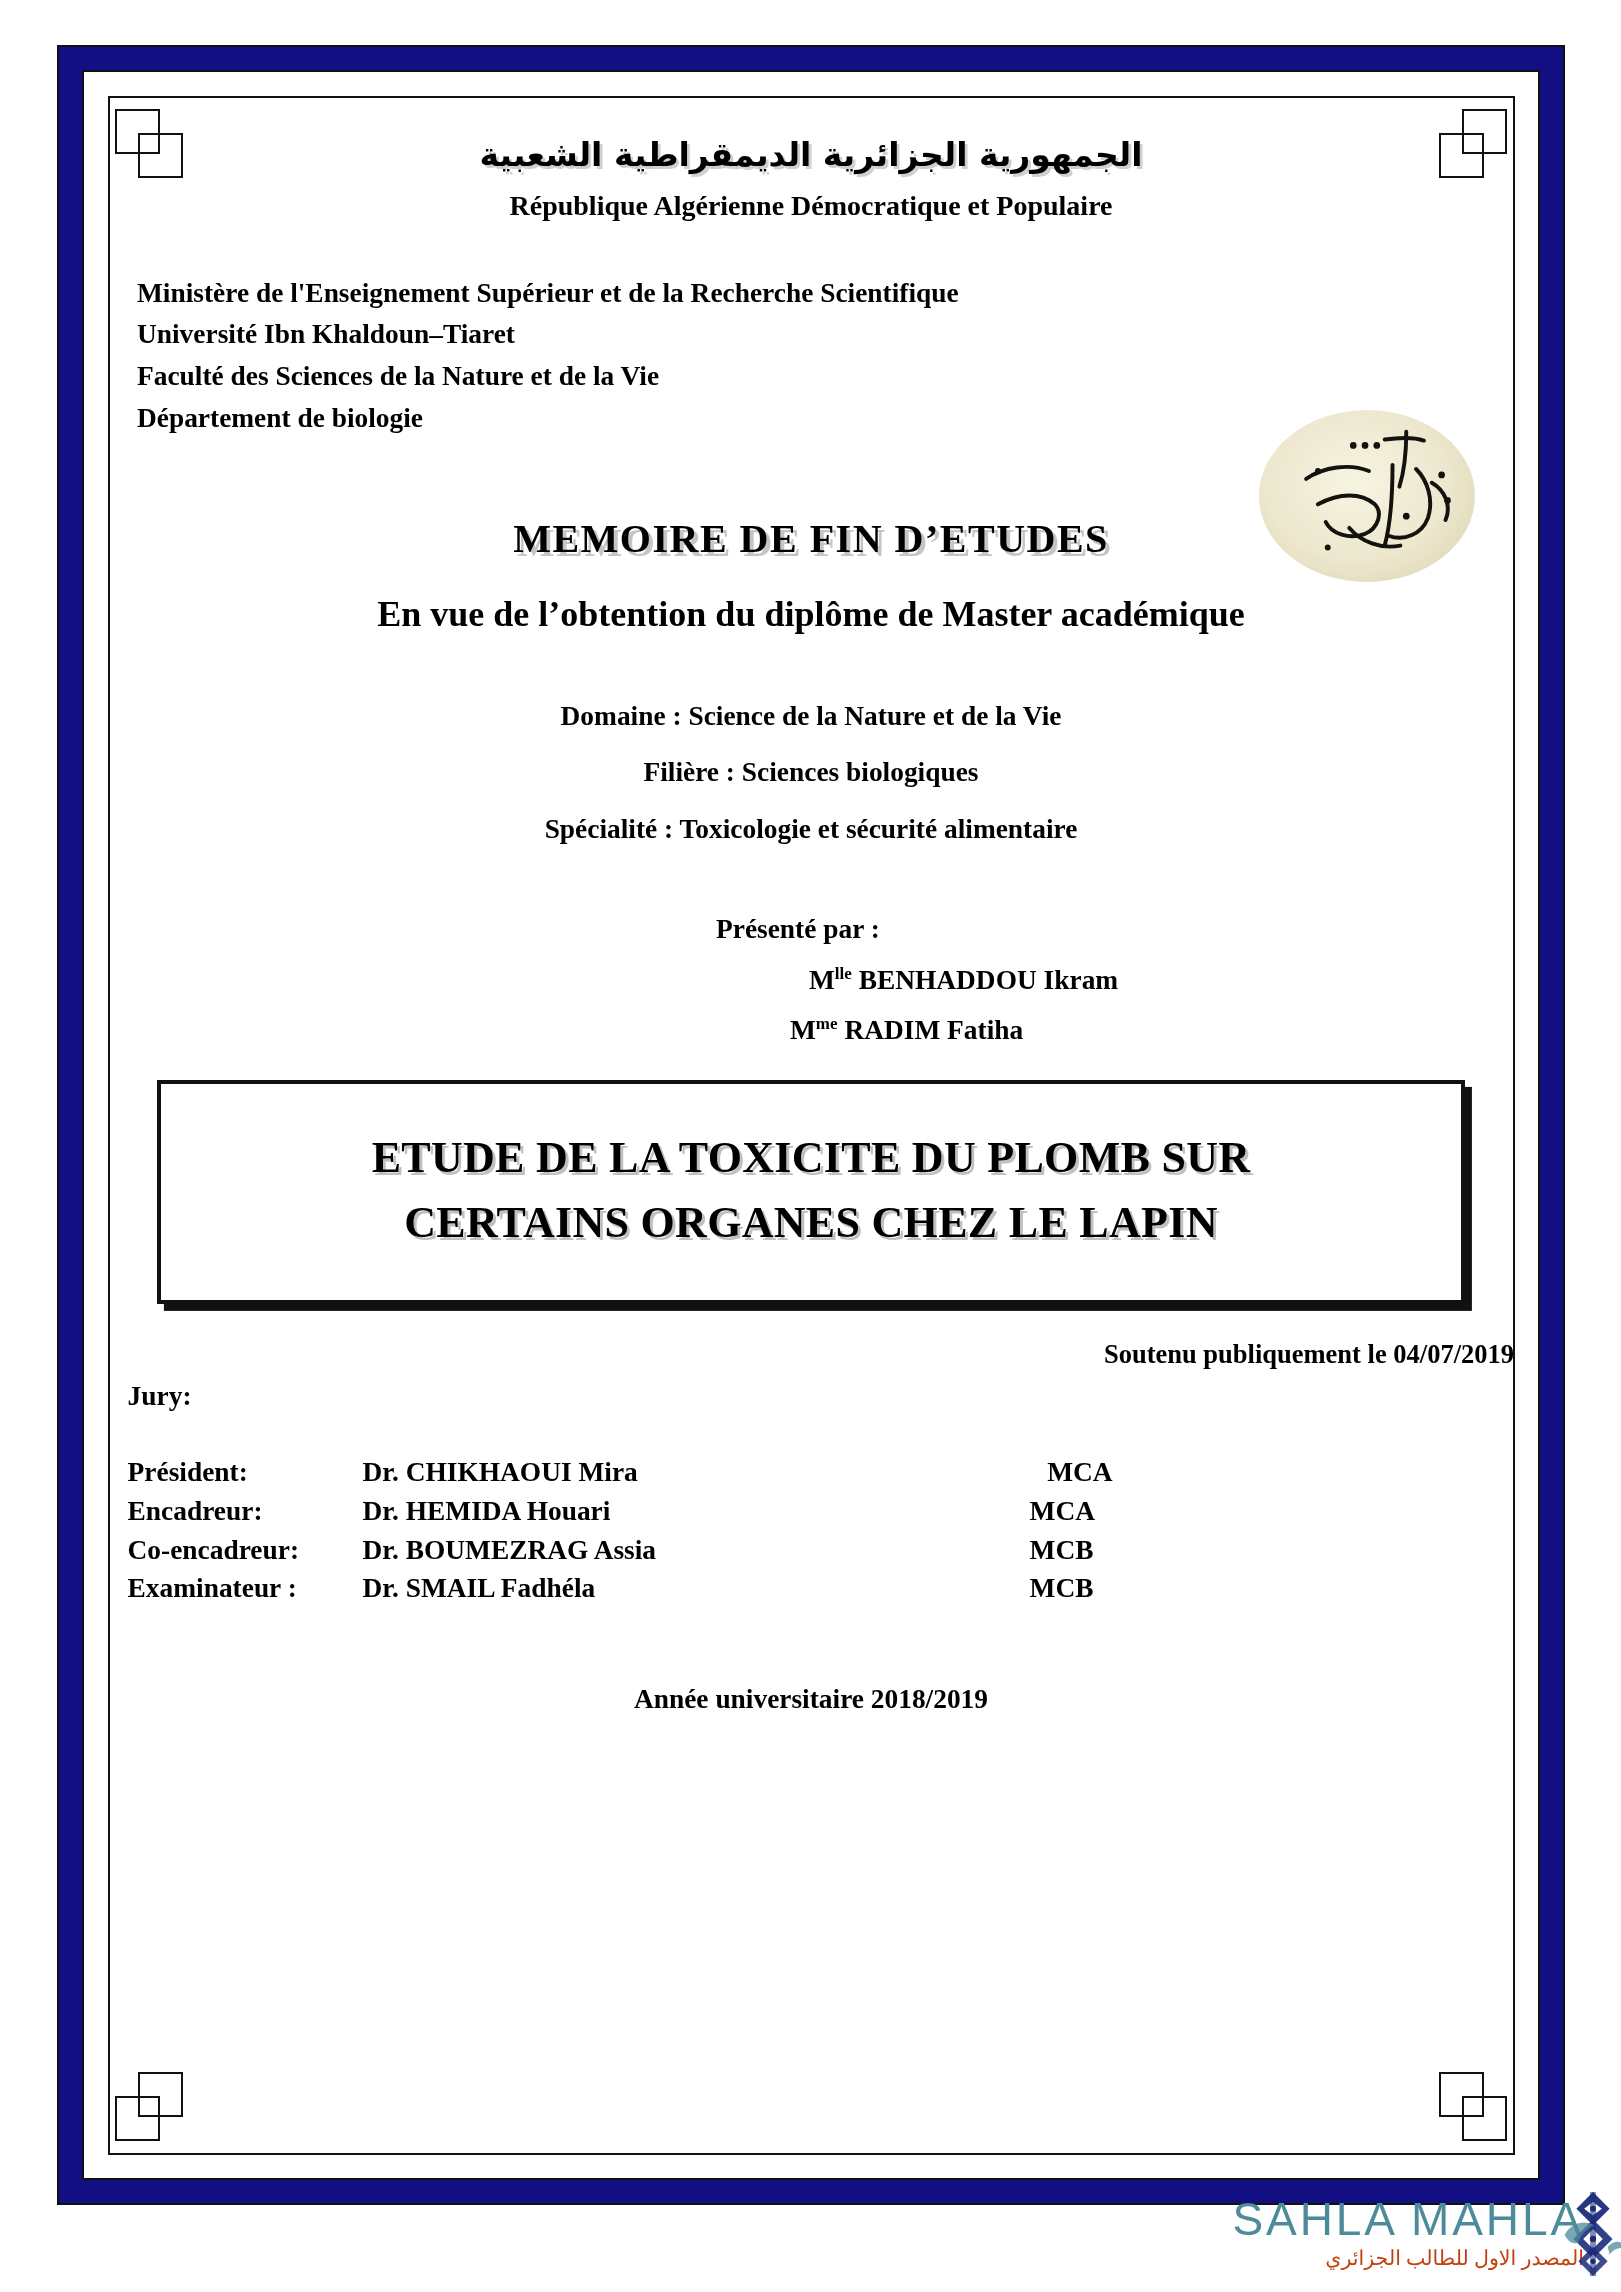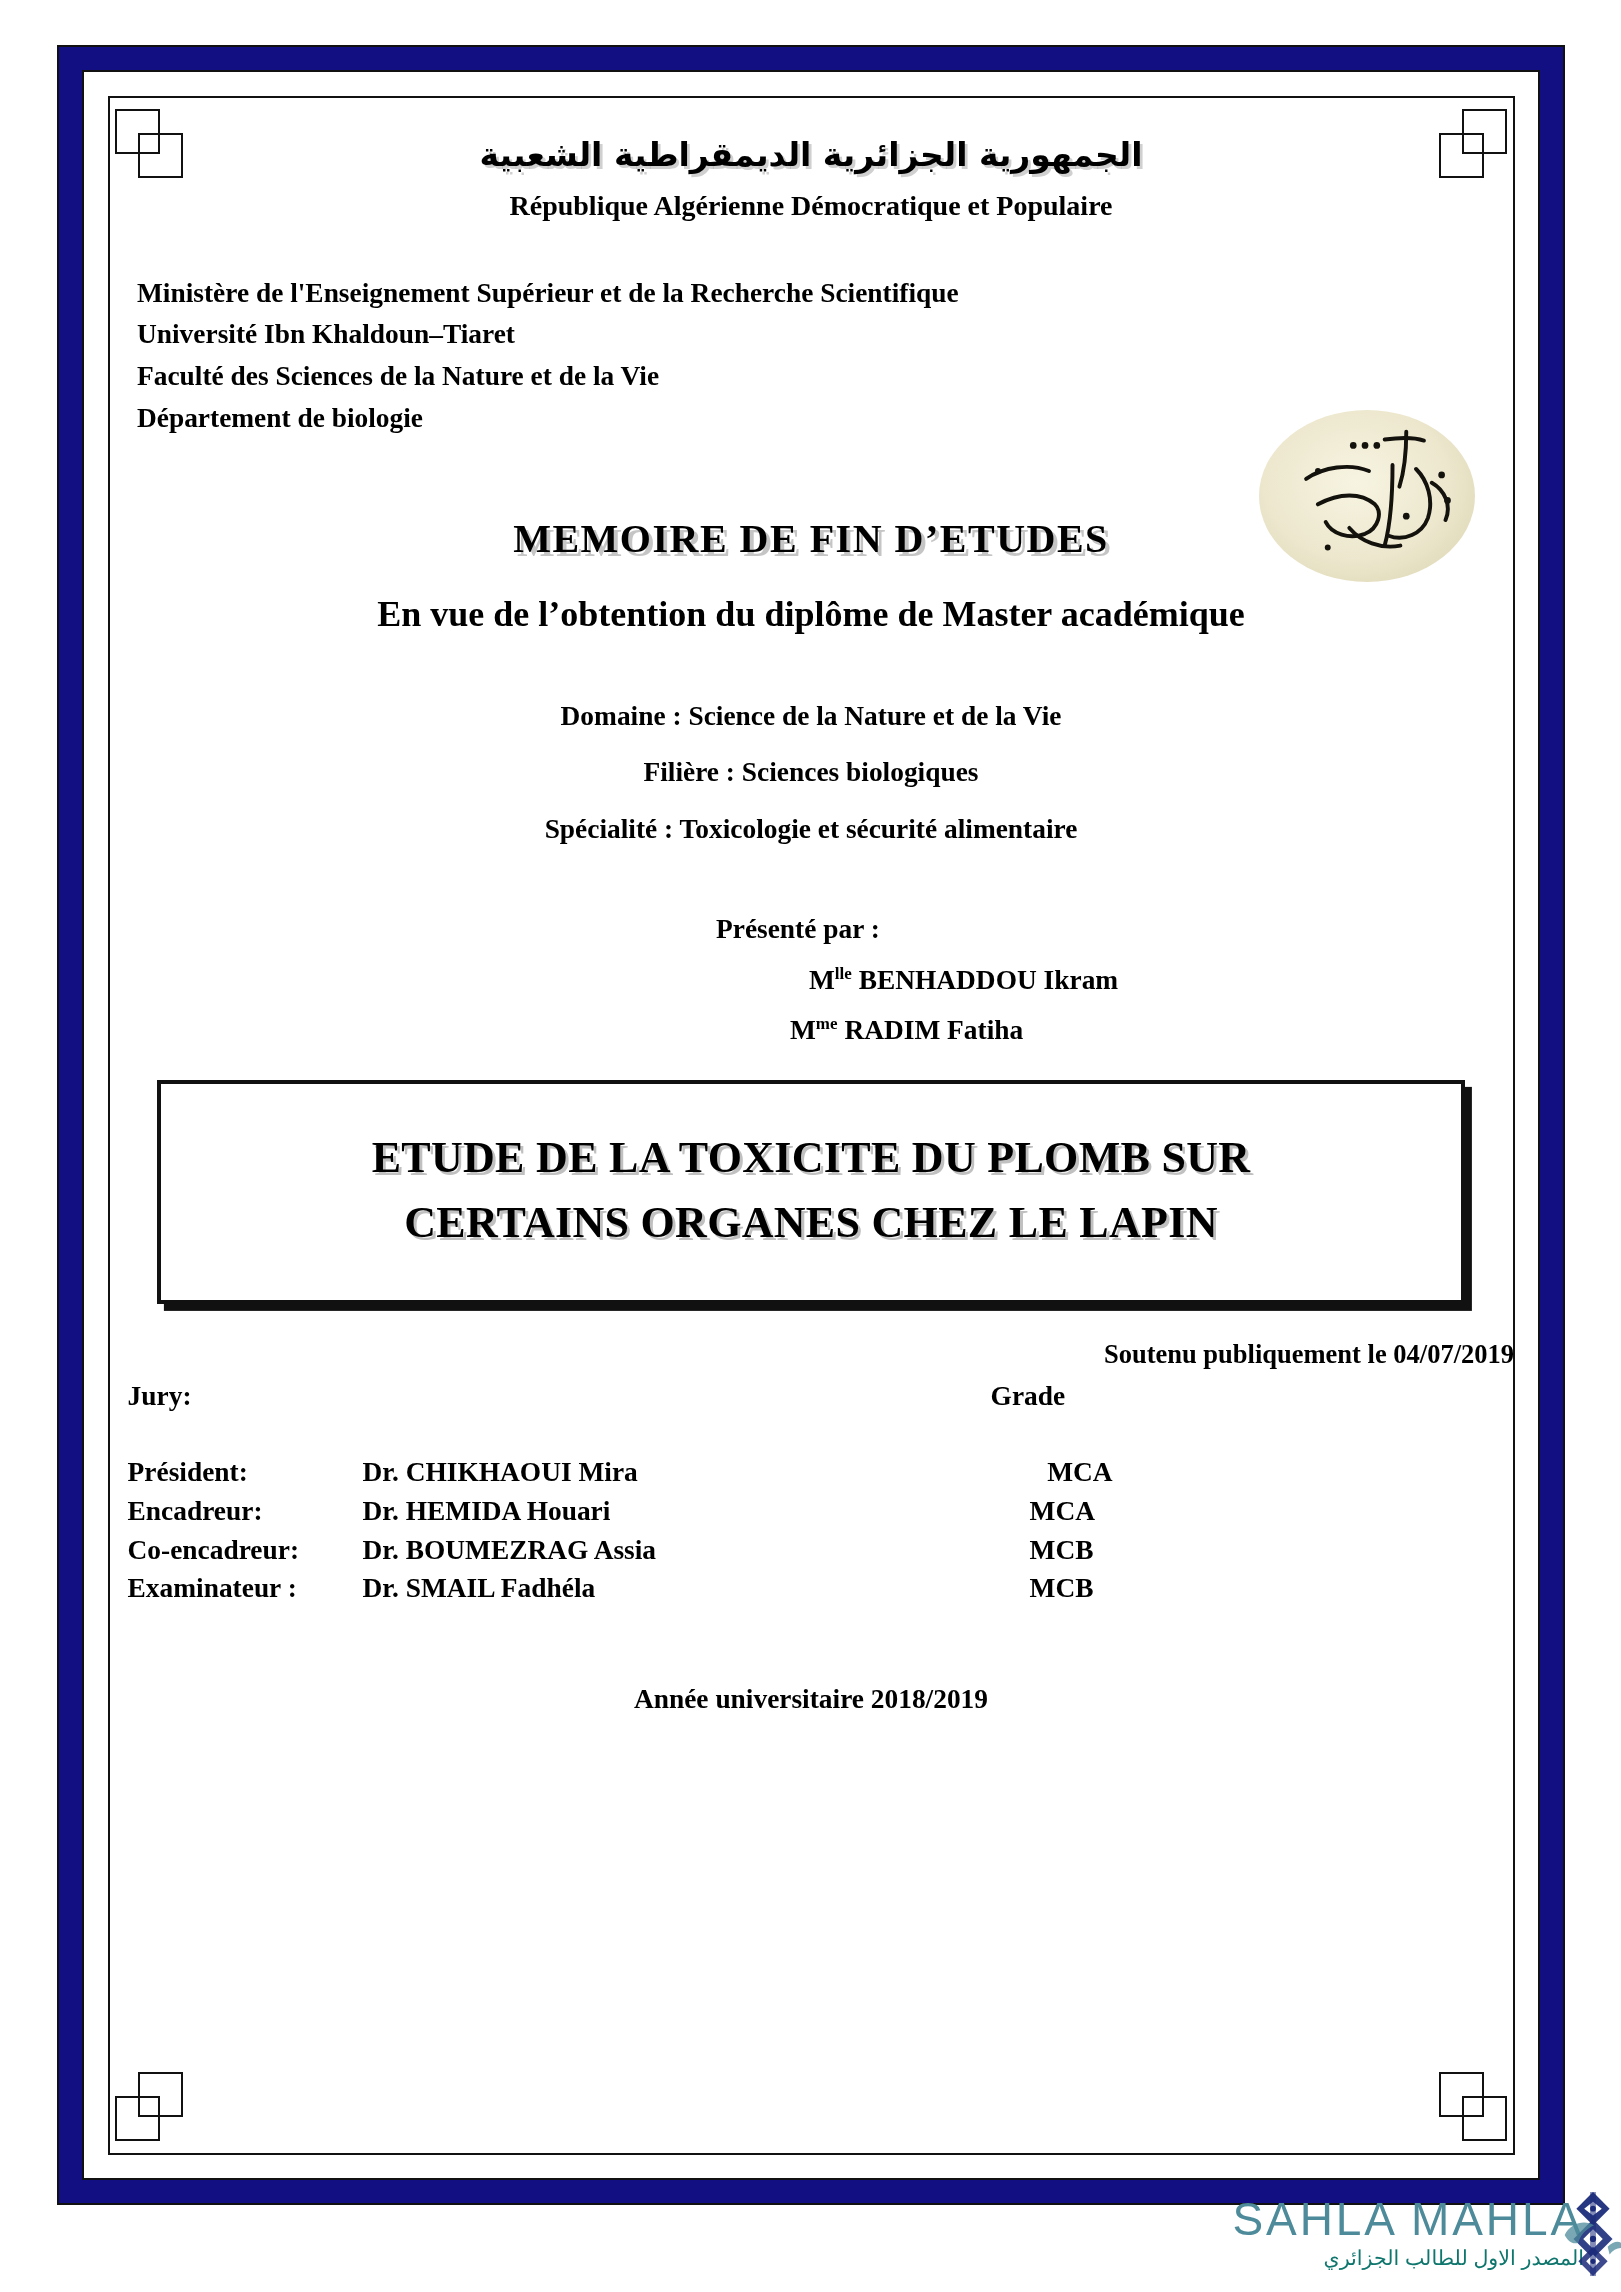--- a/index.html
+++ b/index.html
@@ -222,23 +222,23 @@
   }
   .wm-main {
     font-family: "Liberation Sans", sans-serif;
     font-size: 46px;
     letter-spacing: 2.9px;
     color: #4d8b9b;
     line-height: 1;
     white-space: nowrap;
   }
   .wm-sub {
-    font-family: Liberation Sans, sans-serif;
+    font-family: Liberation Serif, serif;
     font-size: 20.6px;
-    color: #0f766e;
+    color: #c2410c;
     direction: rtl;
     margin-top: 3.9px;
     white-space: nowrap;
   }
   .wm-logo {
     position: absolute;
     right: -51px;
     top: -5.9px;
     width: 84px;
     height: 90px;
@@ -323,21 +323,20 @@
 
   <div class="title-box">
     <div class="title-line">ETUDE DE LA TOXICITE DU PLOMB SUR</div>
     <div class="title-line">CERTAINS ORGANES CHEZ LE LAPIN</div>
   </div>
 
   <div class="soutenu">Soutenu publiquement le 04/07/2019</div>
 
   <div class="jury-head">
     <div class="jh-left">Jury:</div>
-    <div class="jh-right">Grade</div>
   </div>
 
   <div class="jury-table">
     <div class="jury-row">
       <span class="jr-role">Président:</span>
       <span class="jr-name">Dr. CHIKHAOUI Mira</span>
       <span class="jr-grade indent">MCA</span>
     </div>
     <div class="jury-row">
       <span class="jr-role">Encadreur:</span>

